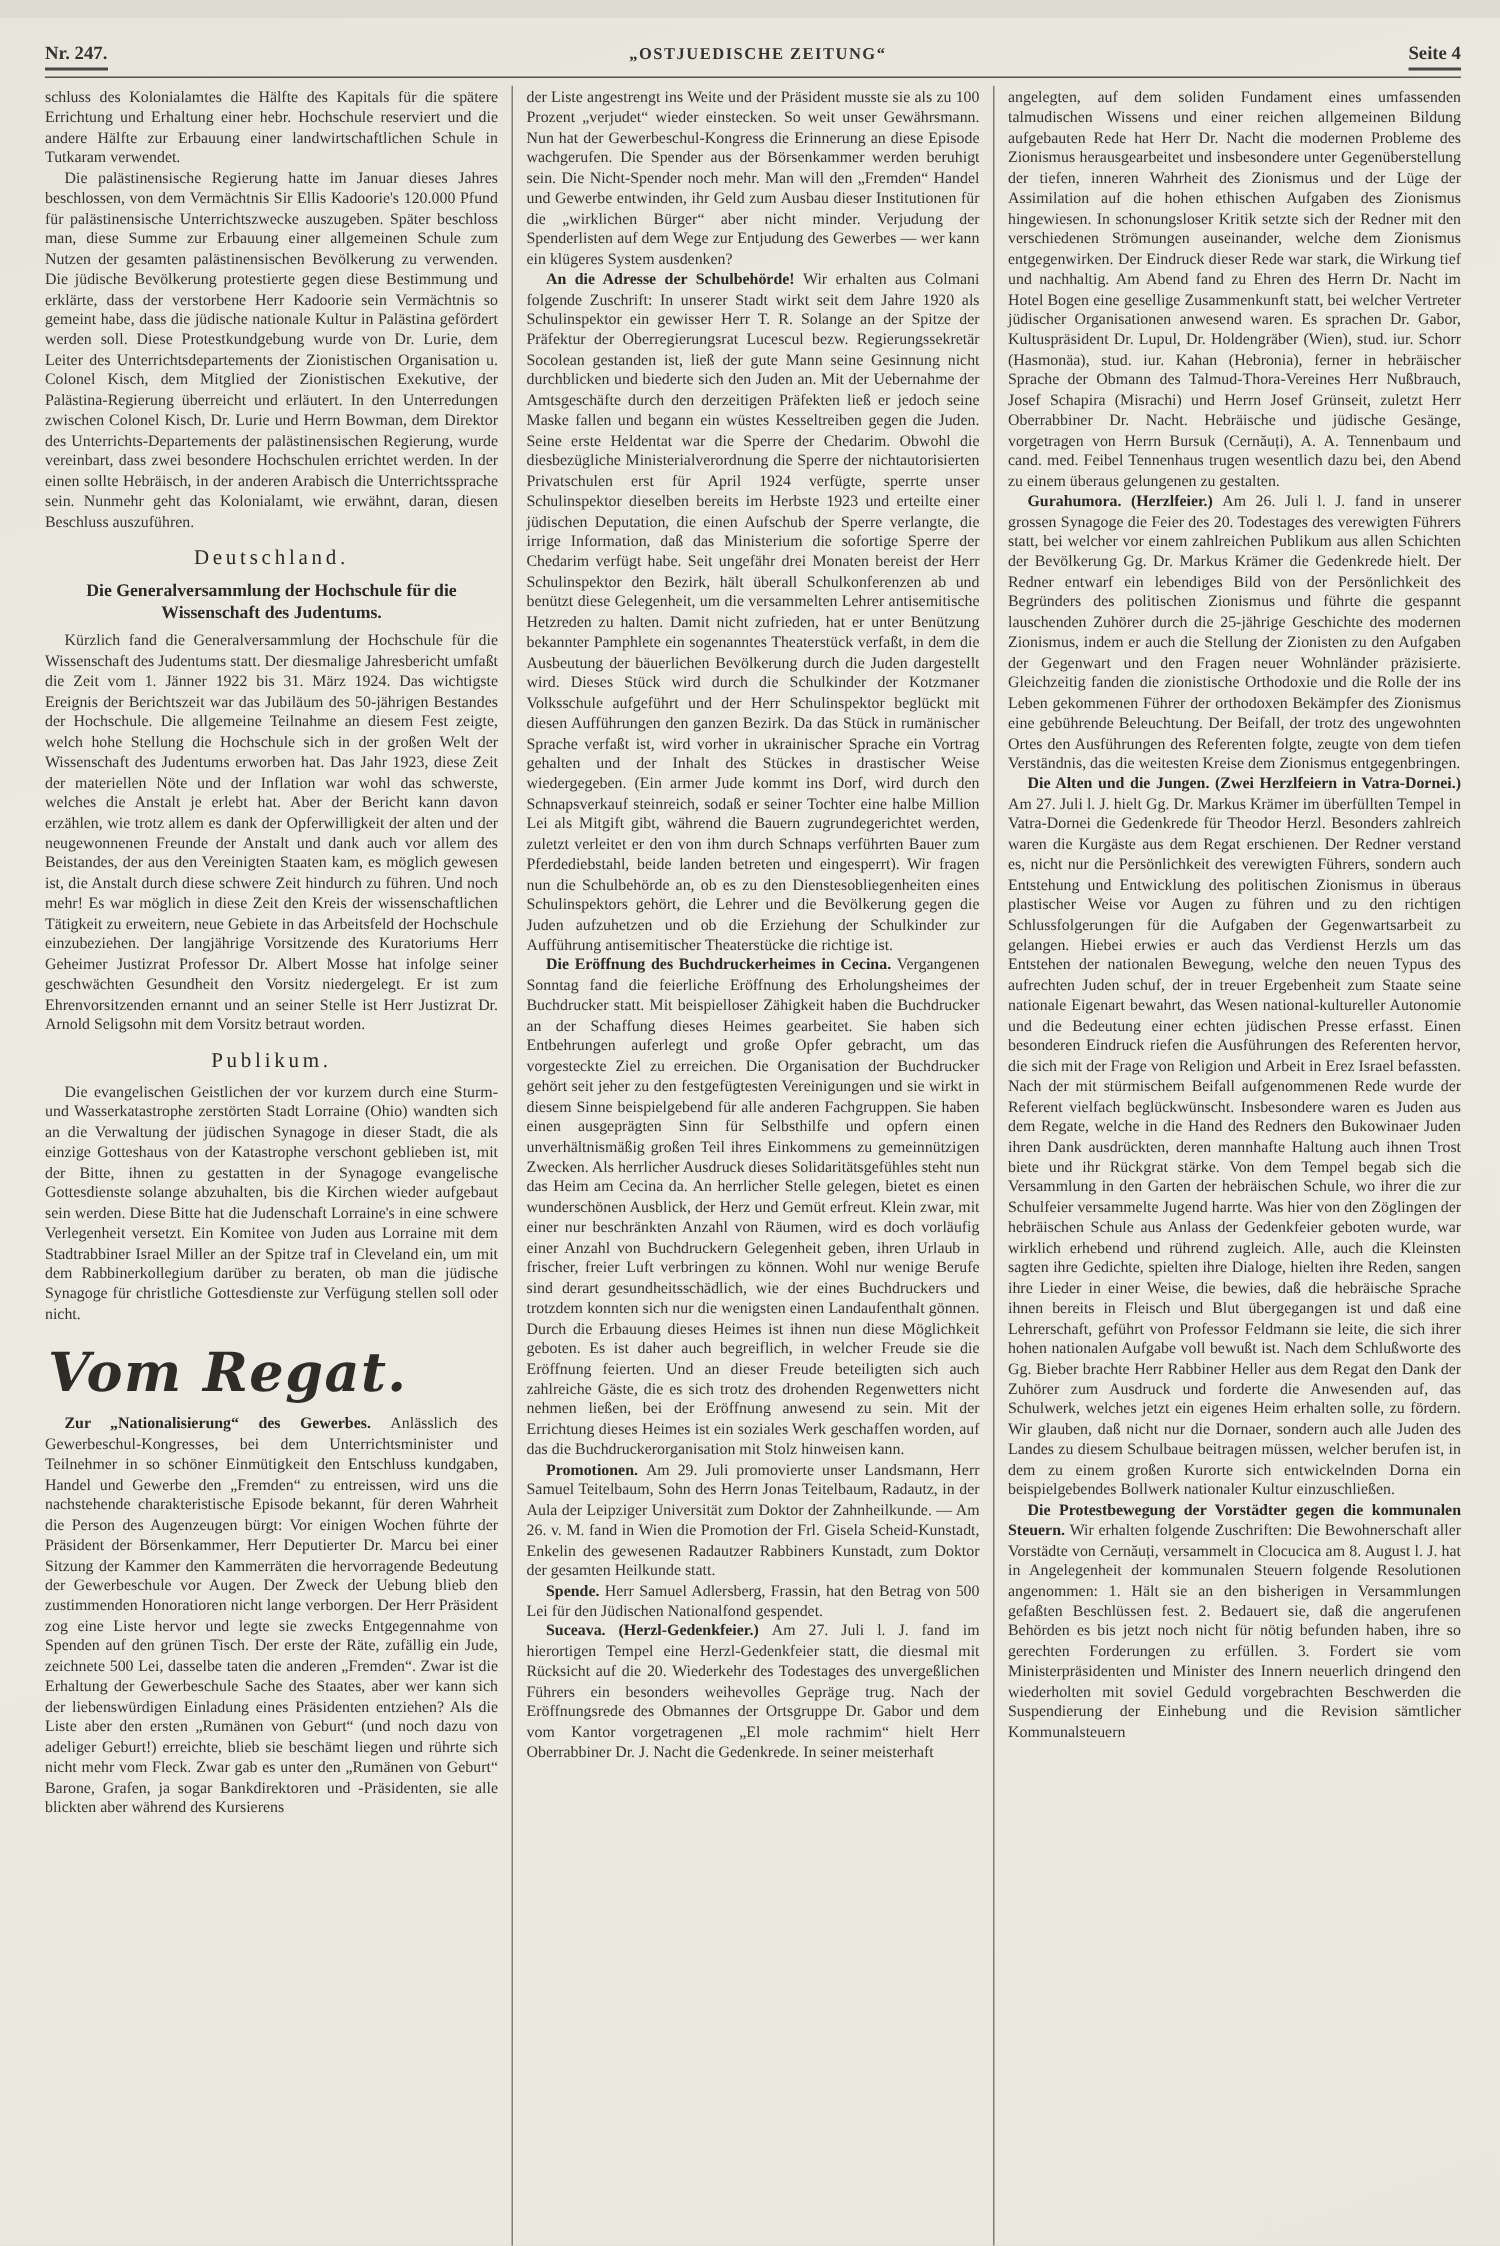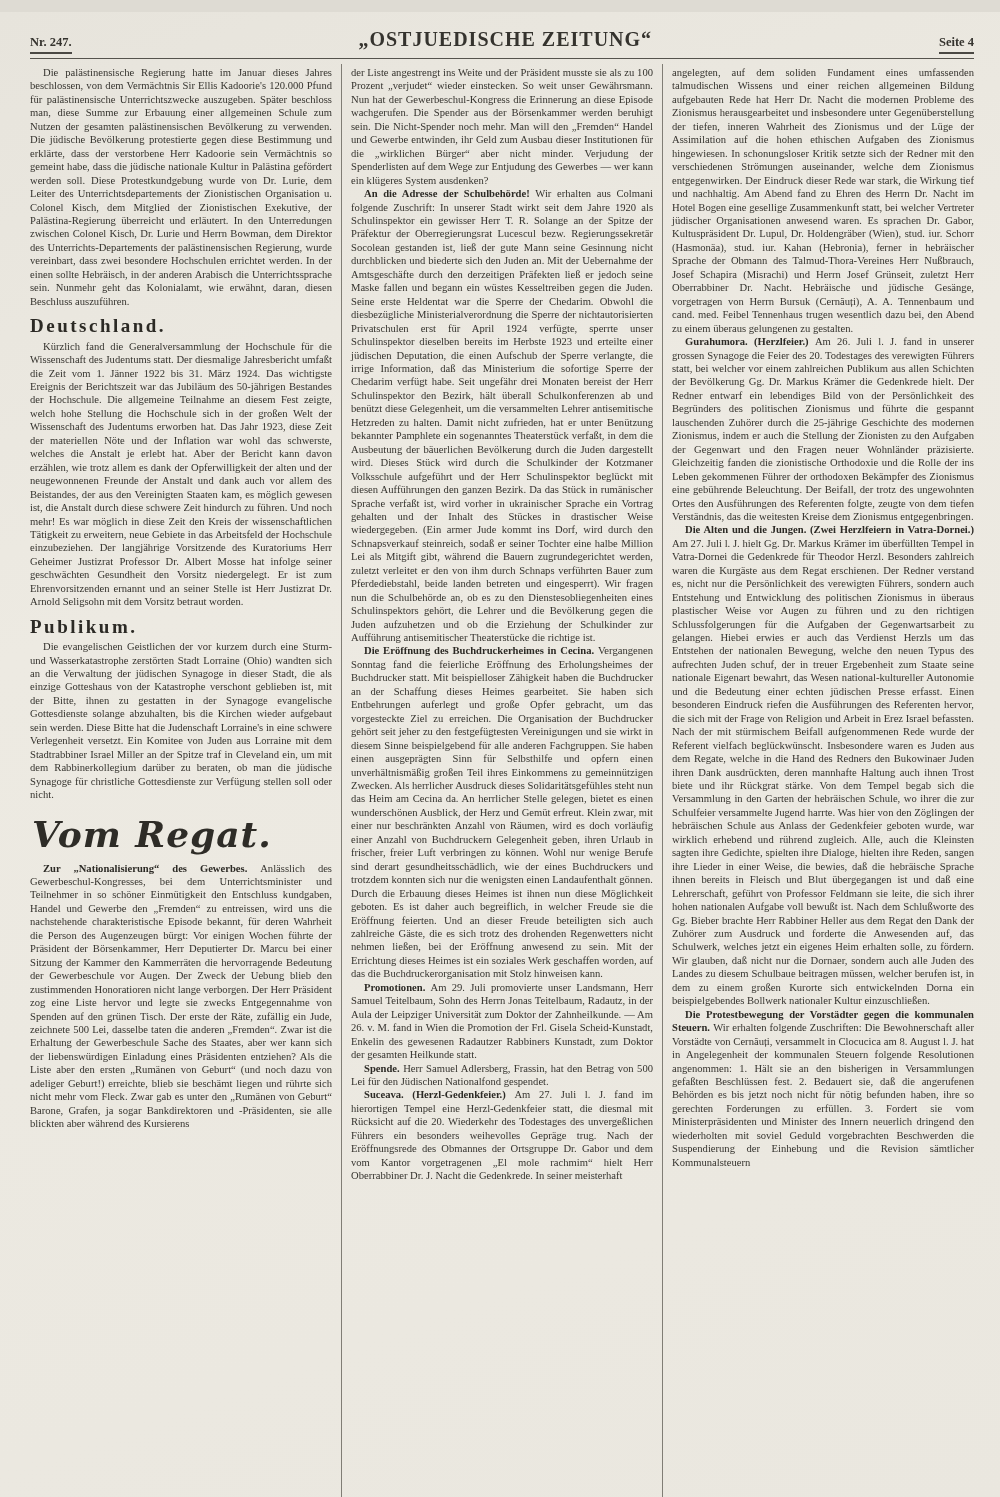--- a/index.html
+++ b/index.html
@@ -19,42 +19,42 @@
   .masthead{
     display:flex;justify-content:space-between;align-items:baseline;
     font-weight:bold;
   }
   .issue,.pageno{
     font-size:12.5px;
     border-bottom:2px solid #4a4843;
     padding-bottom:2px;
   }
   .title{
-    font-size:20px;letter-spacing:1px;
+    font-size:11px;letter-spacing:1px;
   }
   .rule{
     border-top:1.5px solid #55534d;
     margin-top:4px;
   }
   .columns{
     flex:1 1 auto;display:flex;margin-top:5px;overflow:hidden;
   }
   .col{
     flex:1 1 0;overflow:hidden;
     font-size:10.6px;line-height:13.45px;text-align:justify;
     padding:2px 9px 0 9px;
   }
   .col:first-child{padding-left:0;}
   .col:last-child{padding-right:0;}
   .vrule{width:1px;background:#807d75;}
   p.para{margin:0;text-indent:13px;}
   p.noindent{text-indent:0;}
   strong.runin{font-weight:bold;color:#2c2a25;}
   h2.country{
-    text-align:left;font-size:19px;font-weight:bold;
+    text-align:center;font-size:14px;font-weight:normal;
     letter-spacing:2.5px;margin:11px 0 7px;color:#2c2a25;
   }
   h3.headline{
     text-align:center;font-size:11.8px;font-weight:bold;
     margin:3px 12px 6px;line-height:14.5px;color:#2c2a25;text-indent:0;
   }
   h1.display{
     font-size:36px;font-weight:bold;font-style:italic;
     margin:14px 0 10px 2px;letter-spacing:1px;color:#2e2c27;
     font-family:"DejaVu Serif","Liberation Serif",serif;line-height:1;
@@ -65,22 +65,24 @@
 
 <div class="page">
   <header class="masthead">
     <span class="issue">Nr. 247.</span>
     <span class="title">„OSTJUEDISCHE ZEITUNG“</span>
     <span class="pageno">Seite 4</span>
   </header>
   <div class="rule"></div>
   <main class="columns">
     <section class="col">
+        <p class="para noindent">schluss des Kolonialamtes die Hälfte des Kapitals für die spätere Errichtung und Erhaltung einer hebr. Hochschule reserviert und die andere Hälfte zur Erbauung einer landwirtschaftlichen Schule in Tutkaram verwendet.</p>
         <p class="para">Die palästinensische Regierung hatte im Januar dieses Jahres beschlossen, von dem Vermächtnis Sir Ellis Kadoorie's 120.000 Pfund für palästinensische Unterrichtszwecke auszugeben. Später beschloss man, diese Summe zur Erbauung einer allgemeinen Schule zum Nutzen der gesamten palästinensischen Bevölkerung zu verwenden. Die jüdische Bevölkerung protestierte gegen diese Bestimmung und erklärte, dass der verstorbene Herr Kadoorie sein Vermächtnis so gemeint habe, dass die jüdische nationale Kultur in Palästina gefördert werden soll. Diese Protestkundgebung wurde von Dr. Lurie, dem Leiter des Unterrichtsdepartements der Zionistischen Organisation u. Colonel Kisch, dem Mitglied der Zionistischen Exekutive, der Palästina-Regierung überreicht und erläutert. In den Unterredungen zwischen Colonel Kisch, Dr. Lurie und Herrn Bowman, dem Direktor des Unterrichts-Departements der palästinensischen Regierung, wurde vereinbart, dass zwei besondere Hochschulen errichtet werden. In der einen sollte Hebräisch, in der anderen Arabisch die Unterrichtssprache sein. Nunmehr geht das Kolonialamt, wie erwähnt, daran, diesen Beschluss auszuführen.</p>
         <h2 class="country">Deutschland.</h2>
+        <h3 class="headline">Die Generalversammlung der Hochschule für die Wissenschaft des Judentums.</h3>
         <p class="para">Kürzlich fand die Generalversammlung der Hochschule für die Wissenschaft des Judentums statt. Der diesmalige Jahresbericht umfaßt die Zeit vom 1. Jänner 1922 bis 31. März 1924. Das wichtigste Ereignis der Berichtszeit war das Jubiläum des 50-jährigen Bestandes der Hochschule. Die allgemeine Teilnahme an diesem Fest zeigte, welch hohe Stellung die Hochschule sich in der großen Welt der Wissenschaft des Judentums erworben hat. Das Jahr 1923, diese Zeit der materiellen Nöte und der Inflation war wohl das schwerste, welches die Anstalt je erlebt hat. Aber der Bericht kann davon erzählen, wie trotz allem es dank der Opferwilligkeit der alten und der neugewonnenen Freunde der Anstalt und dank auch vor allem des Beistandes, der aus den Vereinigten Staaten kam, es möglich gewesen ist, die Anstalt durch diese schwere Zeit hindurch zu führen. Und noch mehr! Es war möglich in diese Zeit den Kreis der wissenschaftlichen Tätigkeit zu erweitern, neue Gebiete in das Arbeitsfeld der Hochschule einzubeziehen. Der langjährige Vorsitzende des Kuratoriums Herr Geheimer Justizrat Professor Dr. Albert Mosse hat infolge seiner geschwächten Gesundheit den Vorsitz niedergelegt. Er ist zum Ehrenvorsitzenden ernannt und an seiner Stelle ist Herr Justizrat Dr. Arnold Seligsohn mit dem Vorsitz betraut worden.</p>
         <h2 class="country">Publikum.</h2>
         <p class="para">Die evangelischen Geistlichen der vor kurzem durch eine Sturm- und Wasserkatastrophe zerstörten Stadt Lorraine (Ohio) wandten sich an die Verwaltung der jüdischen Synagoge in dieser Stadt, die als einzige Gotteshaus von der Katastrophe verschont geblieben ist, mit der Bitte, ihnen zu gestatten in der Synagoge evangelische Gottesdienste solange abzuhalten, bis die Kirchen wieder aufgebaut sein werden. Diese Bitte hat die Judenschaft Lorraine's in eine schwere Verlegenheit versetzt. Ein Komitee von Juden aus Lorraine mit dem Stadtrabbiner Israel Miller an der Spitze traf in Cleveland ein, um mit dem Rabbinerkollegium darüber zu beraten, ob man die jüdische Synagoge für christliche Gottesdienste zur Verfügung stellen soll oder nicht.</p>
         <h1 class="display">Vom Regat.</h1>
         <p class="para"><strong class="runin">Zur „Nationalisierung“ des Gewerbes. </strong>Anlässlich des Gewerbeschul-Kongresses, bei dem Unterrichtsminister und Teilnehmer in so schöner Einmütigkeit den Entschluss kundgaben, Handel und Gewerbe den „Fremden“ zu entreissen, wird uns die nachstehende charakteristische Episode bekannt, für deren Wahrheit die Person des Augenzeugen bürgt: Vor einigen Wochen führte der Präsident der Börsenkammer, Herr Deputierter Dr. Marcu bei einer Sitzung der Kammer den Kammerräten die hervorragende Bedeutung der Gewerbeschule vor Augen. Der Zweck der Uebung blieb den zustimmenden Honoratioren nicht lange verborgen. Der Herr Präsident zog eine Liste hervor und legte sie zwecks Entgegennahme von Spenden auf den grünen Tisch. Der erste der Räte, zufällig ein Jude, zeichnete 500 Lei, dasselbe taten die anderen „Fremden“. Zwar ist die Erhaltung der Gewerbeschule Sache des Staates, aber wer kann sich der liebenswürdigen Einladung eines Präsidenten entziehen? Als die Liste aber den ersten „Rumänen von Geburt“ (und noch dazu von adeliger Geburt!) erreichte, blieb sie beschämt liegen und rührte sich nicht mehr vom Fleck. Zwar gab es unter den „Rumänen von Geburt“ Barone, Grafen, ja sogar Bankdirektoren und -Präsidenten, sie alle blickten aber während des Kursierens</p>
       </section>
     <div class="vrule"></div>
     <section class="col">
         <p class="para noindent">der Liste angestrengt ins Weite und der Präsident musste sie als zu 100 Prozent „verjudet“ wieder einstecken. So weit unser Gewährsmann. Nun hat der Gewerbeschul-Kongress die Erinnerung an diese Episode wachgerufen. Die Spender aus der Börsenkammer werden beruhigt sein. Die Nicht-Spender noch mehr. Man will den „Fremden“ Handel und Gewerbe entwinden, ihr Geld zum Ausbau dieser Institutionen für die „wirklichen Bürger“ aber nicht minder. Verjudung der Spenderlisten auf dem Wege zur Entjudung des Gewerbes — wer kann ein klügeres System ausdenken?</p>
         <p class="para"><strong class="runin">An die Adresse der Schulbehörde! </strong>Wir erhalten aus Colmani folgende Zuschrift: In unserer Stadt wirkt seit dem Jahre 1920 als Schulinspektor ein gewisser Herr T. R. Solange an der Spitze der Präfektur der Oberregierungsrat Lucescul bezw. Regierungssekretär Socolean gestanden ist, ließ der gute Mann seine Gesinnung nicht durchblicken und biederte sich den Juden an. Mit der Uebernahme der Amtsgeschäfte durch den derzeitigen Präfekten ließ er jedoch seine Maske fallen und begann ein wüstes Kesseltreiben gegen die Juden. Seine erste Heldentat war die Sperre der Chedarim. Obwohl die diesbezügliche Ministerialverordnung die Sperre der nichtautorisierten Privatschulen erst für April 1924 verfügte, sperrte unser Schulinspektor dieselben bereits im Herbste 1923 und erteilte einer jüdischen Deputation, die einen Aufschub der Sperre verlangte, die irrige Information, daß das Ministerium die sofortige Sperre der Chedarim verfügt habe. Seit ungefähr drei Monaten bereist der Herr Schulinspektor den Bezirk, hält überall Schulkonferenzen ab und benützt diese Gelegenheit, um die versammelten Lehrer antisemitische Hetzreden zu halten. Damit nicht zufrieden, hat er unter Benützung bekannter Pamphlete ein sogenanntes Theaterstück verfaßt, in dem die Ausbeutung der bäuerlichen Bevölkerung durch die Juden dargestellt wird. Dieses Stück wird durch die Schulkinder der Kotzmaner Volksschule aufgeführt und der Herr Schulinspektor beglückt mit diesen Aufführungen den ganzen Bezirk. Da das Stück in rumänischer Sprache verfaßt ist, wird vorher in ukrainischer Sprache ein Vortrag gehalten und der Inhalt des Stückes in drastischer Weise wiedergegeben. (Ein armer Jude kommt ins Dorf, wird durch den Schnapsverkauf steinreich, sodaß er seiner Tochter eine halbe Million Lei als Mitgift gibt, während die Bauern zugrundegerichtet werden, zuletzt verleitet er den von ihm durch Schnaps verführten Bauer zum Pferdediebstahl, beide landen betreten und eingesperrt). Wir fragen nun die Schulbehörde an, ob es zu den Dienstesobliegenheiten eines Schulinspektors gehört, die Lehrer und die Bevölkerung gegen die Juden aufzuhetzen und ob die Erziehung der Schulkinder zur Aufführung antisemitischer Theaterstücke die richtige ist.</p>

